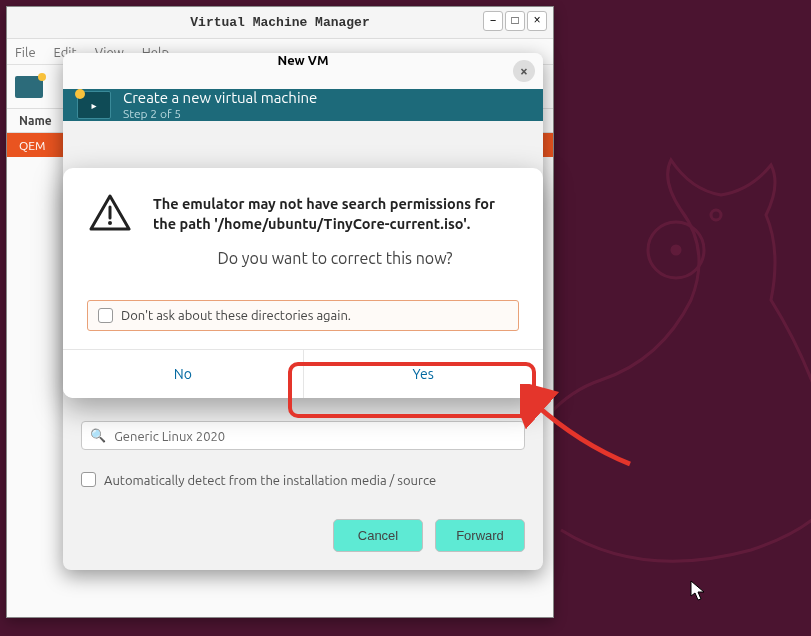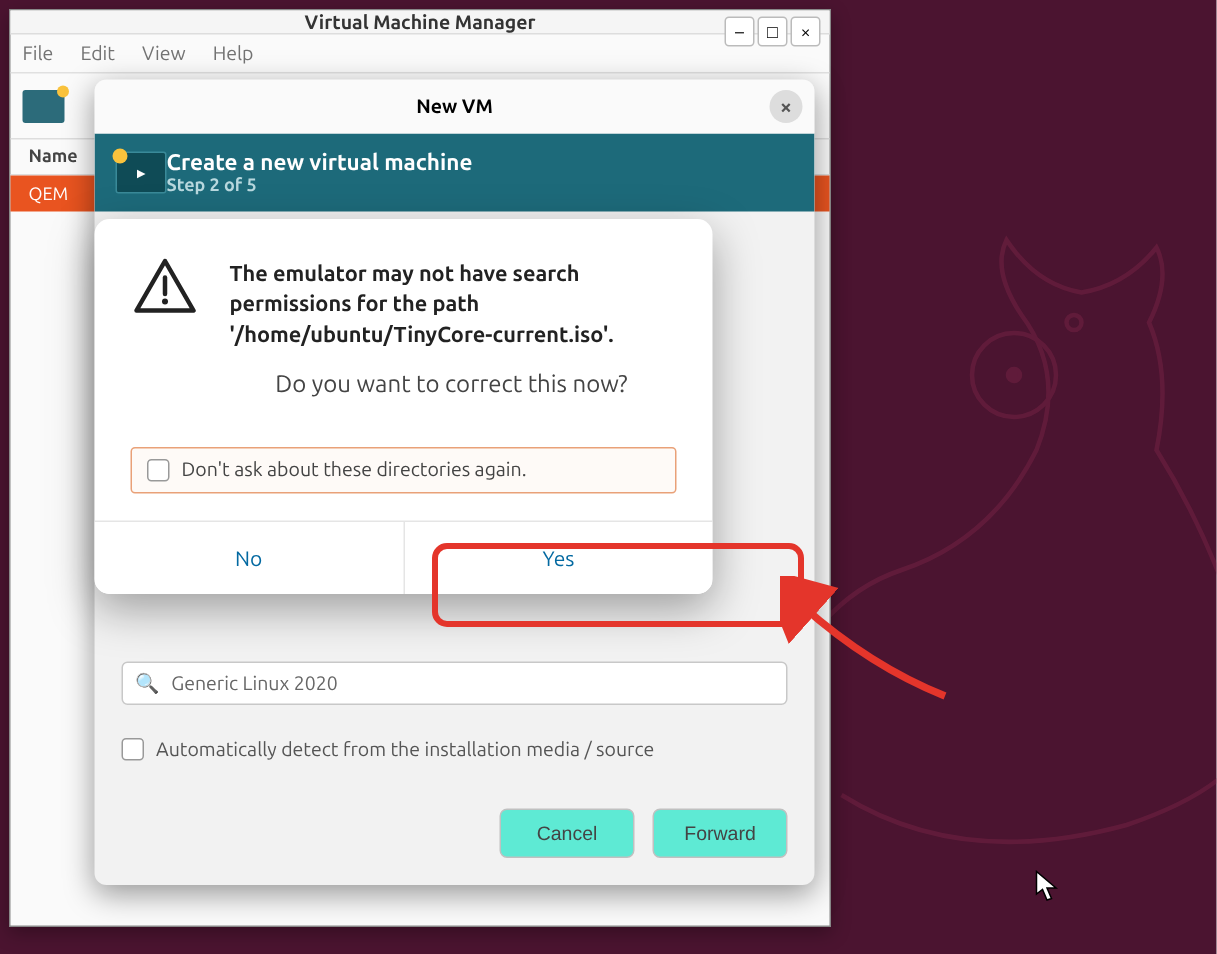--- a/index.html
+++ b/index.html
@@ -20,27 +20,28 @@
     
     .vmm-window {
       position: absolute;
       left: 6px; top: 6px;
       width: 548px; height: 612px;
       background: #fafafa;
       border: 1px solid #888;
       box-shadow: 0 4px 12px rgba(0,0,0,0.3);
     }
     .titlebar {
-      height: 16px;
+      height: 32px;
       background: #f5f5f5;
       display: flex;
       align-items: center;
       justify-content: center;
       position: relative;
       border-bottom: 1px solid #ddd;
+      font-family: Liberation Mono, monospace;
     }
     .titlebar-title { font-weight: bold; font-size: 13px; color: #333; }
     .window-controls {
       position: absolute; right: 6px; top: 4px;
       display: flex; gap: 2px;
     }
     .win-btn {
       width: 20px; height: 20px;
       border: 1px solid #bbb;
       border-radius: 3px;
@@ -105,21 +106,21 @@
       left: 63px; top: 53px;
       width: 480px;
       background: #f2f2f2;
       border-radius: 8px;
       box-shadow: 0 6px 20px rgba(0,0,0,0.4);
       overflow: hidden;
     }
     .newvm-title {
       height: 36px;
       display: flex;
-      align-items: center;
+      align-items: flex-start;
       justify-content: center;
       font-weight: bold;
       font-size: 13px;
       position: relative;
       background: #fafafa;
     }
     .newvm-close {
       position: absolute; right: 8px; top: 7px;
       width: 22px; height: 22px;
       background: #ddd;
@@ -127,25 +128,24 @@
       display: flex;
       align-items: center;
       justify-content: center;
       font-size: 14px;
       cursor: pointer;
       color: #555;
     }
     .newvm-header {
       background: #1d6a7a;
       color: #fff;
-      padding: 10px 14px;
-      display: flex;
-      align-items: center;
-      gap: 0;
-      font-weight: bold;
+      padding: 0 14px;
+      display: flex;
+      align-items: center;
+      gap: 12px;
     }
     .newvm-header-icon {
       width: 34px; height: 28px;
       background: #0f4b56;
       border: 1px solid #3a8a99;
       border-radius: 2px;
       position: relative;
     }
     .newvm-header-icon::before {
       content: '▸';
@@ -200,22 +200,22 @@
       background: #5eead4;
       border: 1px solid #c0c0c0;
       border-radius: 5px;
       font-size: 13px;
       cursor: pointer;
       color: #444;
     }
     
     .alert-dialog {
       position: absolute;
-      left: 63px; top: 146px;
-      width: 412px;
+      left: 63px; top: 168px;
+      width: 480px;
       background: #fff;
       border-radius: 10px;
       box-shadow: 0 10px 30px rgba(0,0,0,0.35);
       overflow: hidden;
     }
     .alert-body {
       padding: 26px 26px 20px;
       display: flex;
       gap: 22px;
       align-items: flex-start;

